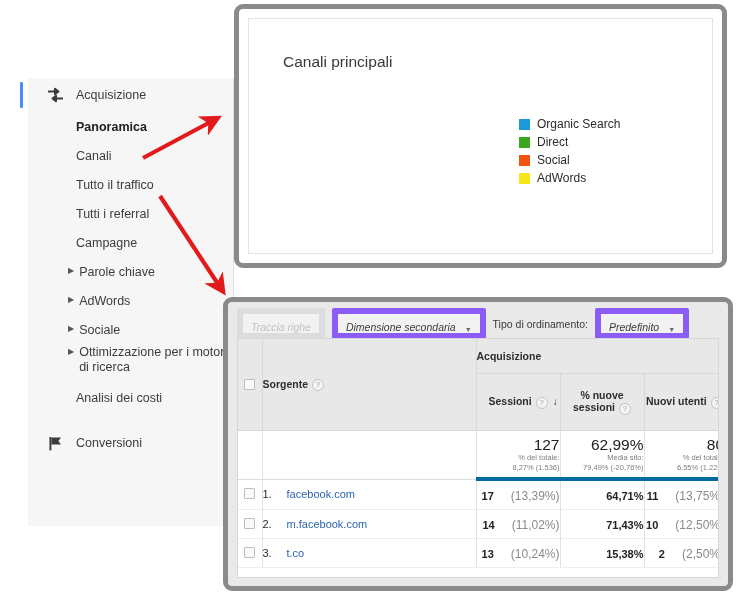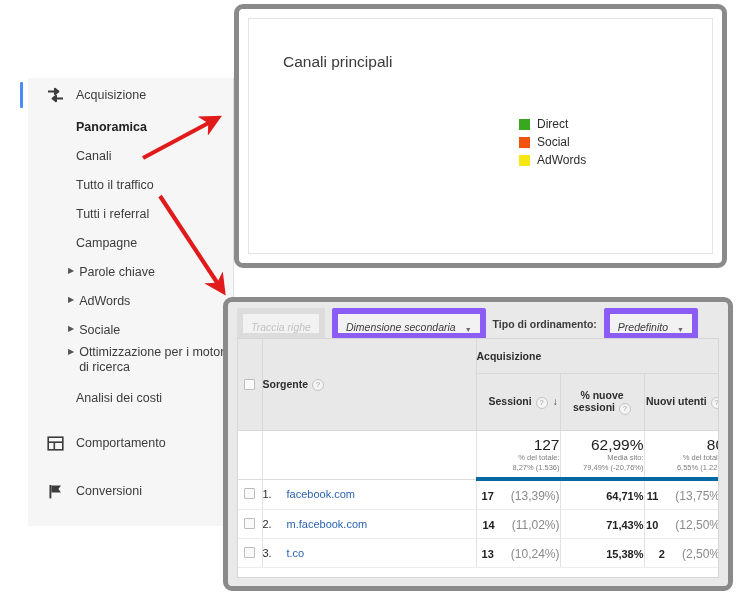--- a/index.html
+++ b/index.html
@@ -81,21 +81,21 @@
     position:absolute;left:9px;top:7px;right:9px;height:29px;
     display:flex;align-items:center;gap:7px;
   }
   .tb-btn{
     height:19px;padding:0 8px;display:flex;align-items:flex-end;
     font-size:10.5px;background:#f2f2f2;border:6px solid #8b5cf6;
     border-radius:2px;color:#3b3b3b;white-space:nowrap;font-style:italic;
   }
   .tb-btn.disabled{color:#c2c2c2;border-color:#dcdcdc;background:#f2f2f2;}
   .tb-btn .cv{margin-left:9px;font-size:7px;color:#6a6a6a;}
-  .tb-label{font-size:10.5px;color:#3b3b3b;white-space:nowrap;font-weight:bold;}
+  .tb-label{font-size:10.5px;color:#3b3b3b;white-space:nowrap;}
 
   #grid{
     position:absolute;left:9px;top:36px;right:9px;bottom:8px;
     background:#ffffff;border:1px solid #d6d6d6;box-sizing:border-box;
     overflow:hidden;
   }
   table.gtable{width:100%;border-collapse:collapse;table-layout:fixed;}
   table.gtable td,table.gtable th{padding:0;vertical-align:middle;}
 
   .col-chk{width:24px;}
@@ -204,49 +204,43 @@
     <span>Sociale</span>
   </div>
   <div class="sub-item caret two-line">
     <span class="tri">▶</span>
     <span class="txtwrap">Ottimizzazione per i motori di ricerca</span>
   </div>
   <div class="sub-item">
     <span>Analisi dei costi</span>
   </div>
 
-  <div class="nav-section">
-    <span class="nav-icon">
-      <svg width="17" height="17" viewBox="0 0 17 17">
-        <rect x="1.2" y="2.2" width="14.6" height="12.6" fill="none" stroke="#3c3c3c" stroke-width="1.6"></rect>
-        <line x1="1.2" y1="7.2" x2="15.8" y2="7.2" stroke="#3c3c3c" stroke-width="1.6"></line>
-        <line x1="7.3" y1="7.2" x2="7.3" y2="14.8" stroke="#3c3c3c" stroke-width="1.6"></line>
-      </svg>
-    </span>
-    <span class="nav-top-label">Comportamento</span>
-  </div>
 
   <div class="nav-section">
     <span class="nav-icon">
       <svg width="17" height="17" viewBox="0 0 17 17">
         <path d="M3.4 2 V15.4" stroke="#3c3c3c" stroke-width="1.9"></path>
         <path d="M4.4 2.6 H14 L11.4 6 L14 9.4 H4.4 Z" fill="#3c3c3c"></path>
       </svg>
     </span>
     <span class="nav-top-label">Conversioni</span>
   </div>
 </div>
 
 <div id="chart-panel">
   <div id="chart-inner">
 
     <div id="chart-title">Canali principali</div>
 
 
     <div id="legend">
+      <div class="legend-row">
+        <span class="legend-sw" style="background:#1b9bd7"></span>
+        <span class="legend-lb">Organic Search</span>
+      </div>
       <div class="legend-row">
         <span class="legend-sw" style="background:#3aa81e"></span>
         <span class="legend-lb">Direct</span>
       </div>
       <div class="legend-row">
         <span class="legend-sw" style="background:#f0540e"></span>
         <span class="legend-lb">Social</span>
       </div>
       <div class="legend-row">
         <span class="legend-sw" style="background:#f5e614"></span>

